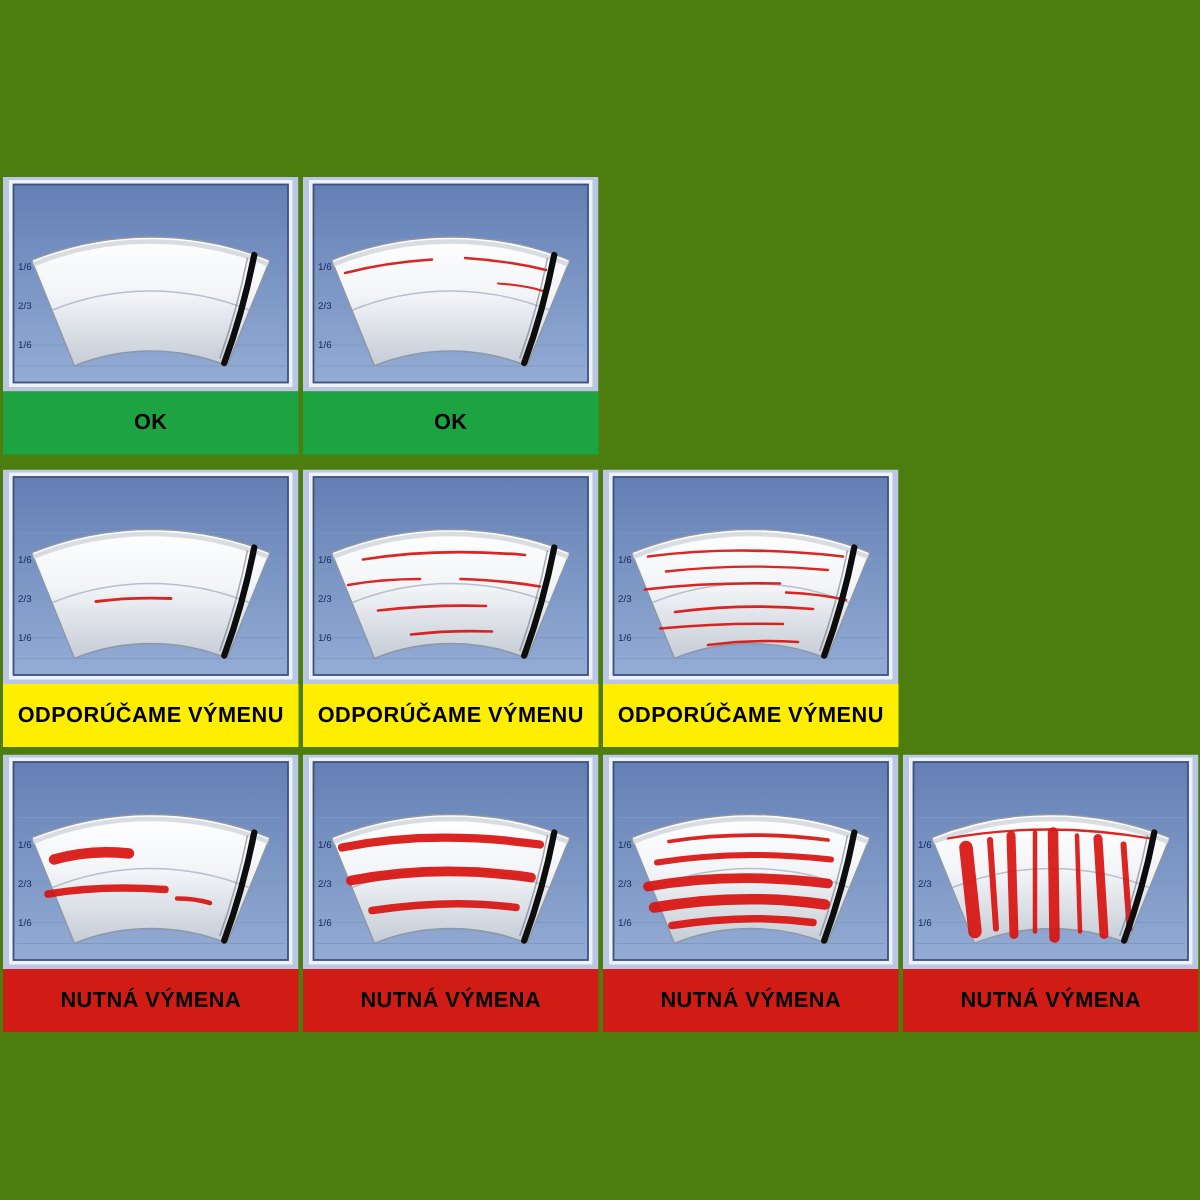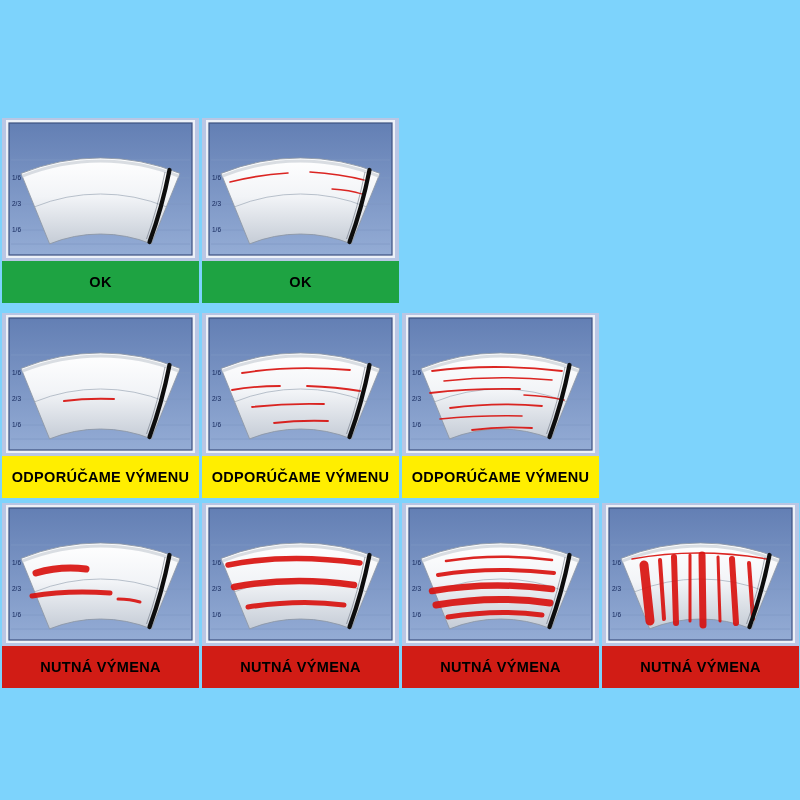--- a/index.html
+++ b/index.html
@@ -5,21 +5,21 @@
   html, body {
     margin: 0;
     padding: 0;
     background: #ffffff;
     font-family: "Liberation Sans", sans-serif;
   }
   .stage {
     position: relative;
     width: 800px;
     height: 800px;
-    background: #7dd3fc;
+    background: #4d7c0f;
     overflow: hidden;
   }
   .cell {
     position: absolute;
     width: 197px;
   }
   .screen-wrap {
     width: 197px;
     height: 143px;
     line-height: 0;

